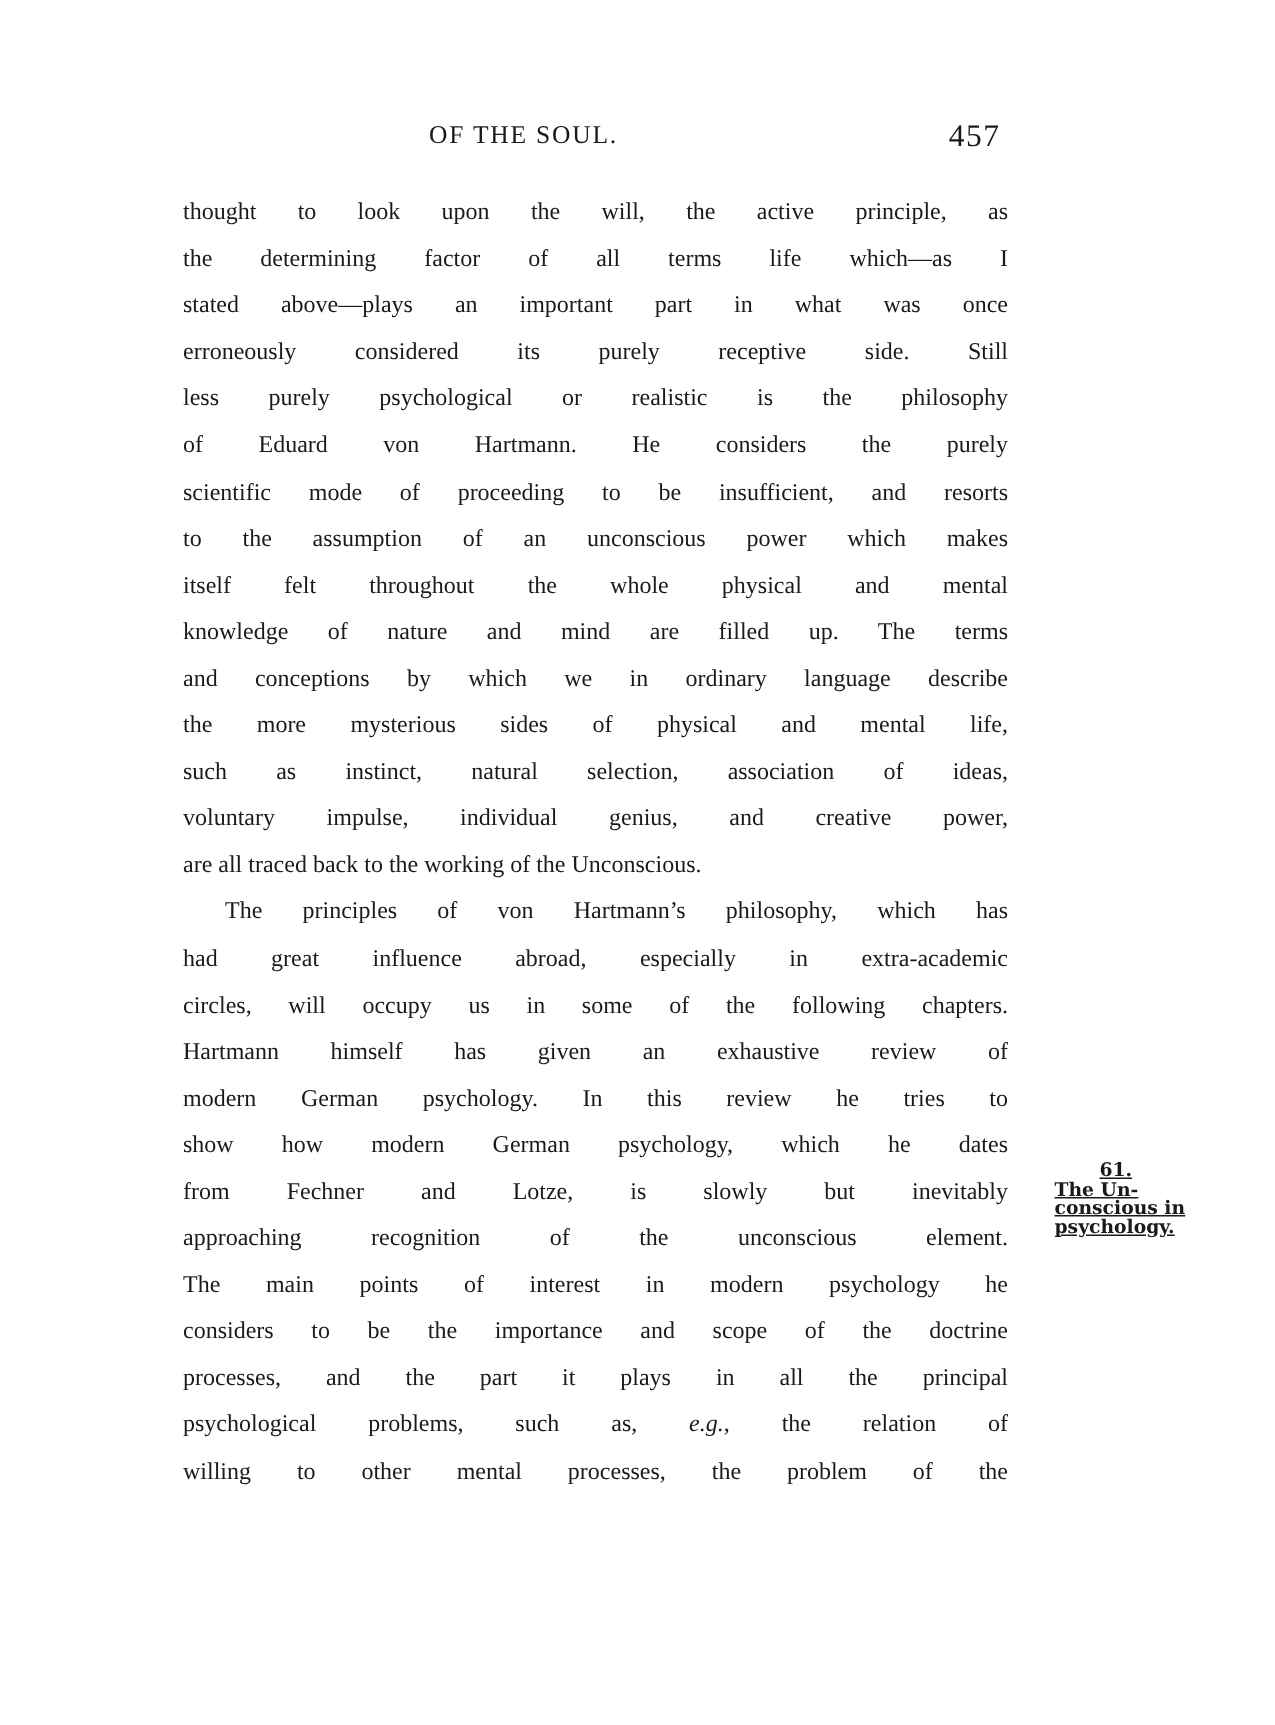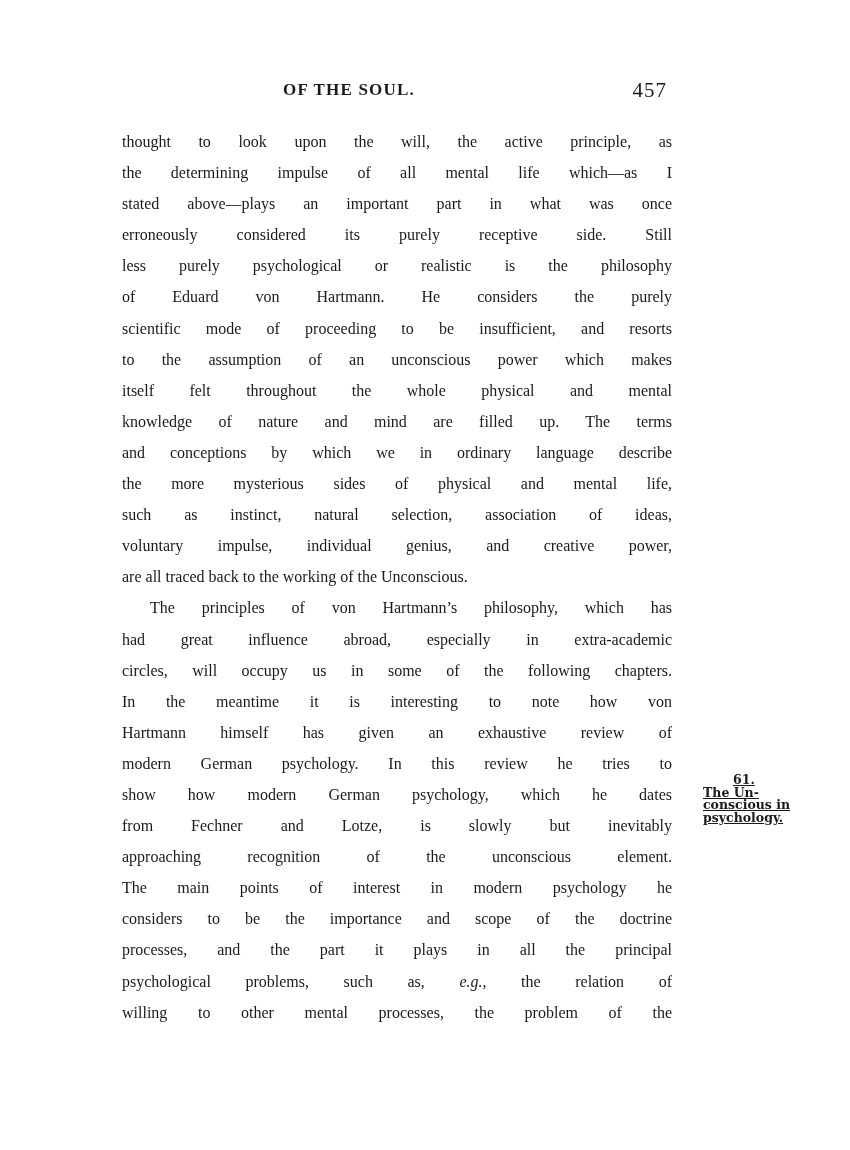--- a/index.html
+++ b/index.html
@@ -25,21 +25,21 @@
       top: 78px;
       left: 90px;
       width: 580px;
       height: 26px;
     }
     .running-title {
       position: absolute;
       left: 0;
       width: 518px;
       text-align: center;
-      font-weight: bold;
+      font-weight: normal;
       font-size: 17px;
       letter-spacing: 1.2px;
       top: 2px;
     }
     .page-number {
       position: absolute;
       right: 3px;
       top: 0;
       font-size: 21px;
       letter-spacing: 1px;
@@ -93,38 +93,37 @@
 
 <div class="page">
 
   <div class="running-head">
     <span class="running-title">OF THE SOUL.</span>
     <span class="page-number">457</span>
   </div>
 
   <div class="body-text">
     <span class="line">thought to look upon the will, the active principle, as</span>
-    <span class="line">the determining impulse of all mental life which—as I</span>
+    <span class="line">the determining factor of all terms life which—as I</span>
     <span class="line">stated above—plays an important part in what was once</span>
     <span class="line">erroneously considered its purely receptive side.  Still</span>
     <span class="line">less purely psychological or realistic is the philosophy</span>
     <span class="line">of Eduard von Hartmann.  He considers the purely</span>
     <span class="line">scientific mode of proceeding to be insufficient, and resorts</span>
     <span class="line">to the assumption of an unconscious power which makes</span>
     <span class="line">itself felt throughout the whole physical and mental</span>
     <span class="line">knowledge of nature and mind are filled up.  The terms</span>
     <span class="line">and conceptions by which we in ordinary language describe</span>
     <span class="line">the more mysterious sides of physical and mental life,</span>
     <span class="line">such as instinct, natural selection, association of ideas,</span>
     <span class="line">voluntary impulse, individual genius, and creative power,</span>
     <span class="line last">are all traced back to the working of the Unconscious.</span>
     <span class="line indent">The principles of von Hartmann’s philosophy, which has</span>
     <span class="line">had great influence abroad, especially in extra-academic</span>
     <span class="line">circles, will occupy us in some of the following chapters.</span>
-    <span class="line">In the meantime it is interesting to note how von</span>
     <span class="line">Hartmann himself has given an exhaustive review of</span>
     <span class="line">modern German psychology.  In this review he tries to</span>
     <span class="line">show how modern German psychology, which he dates</span>
     <span class="line">from Fechner and Lotze, is slowly but inevitably</span>
     <span class="line">approaching recognition of the unconscious element.</span>
     <span class="line">The main points of interest in modern psychology he</span>
     <span class="line">considers to be the importance and scope of the doctrine</span>
     <span class="line">processes, and the part it plays in all the principal</span>
     <span class="line"><span>psychological problems, such as,</span> <em>e.g.</em><span>, the relation of</span></span>
     <span class="line">willing to other mental processes, the problem of the</span>

